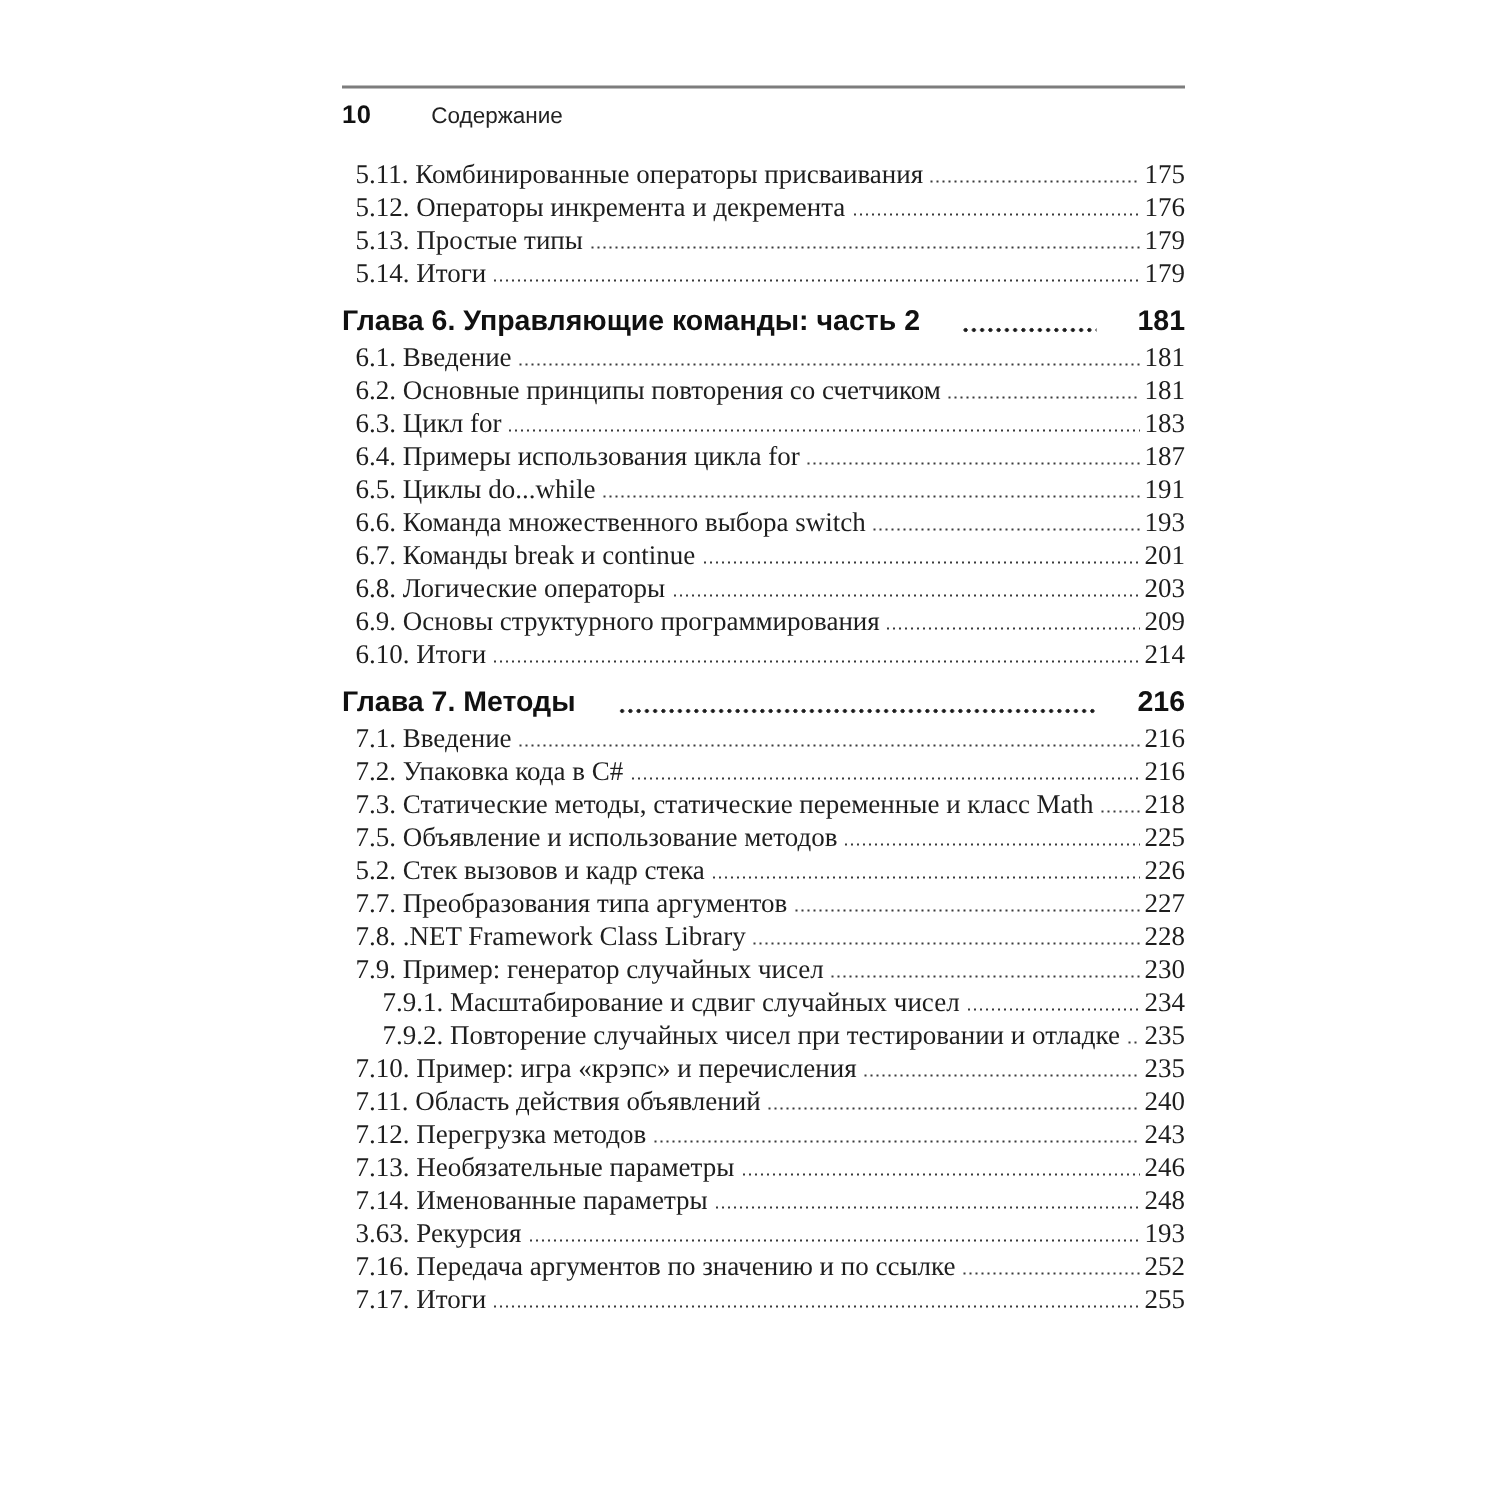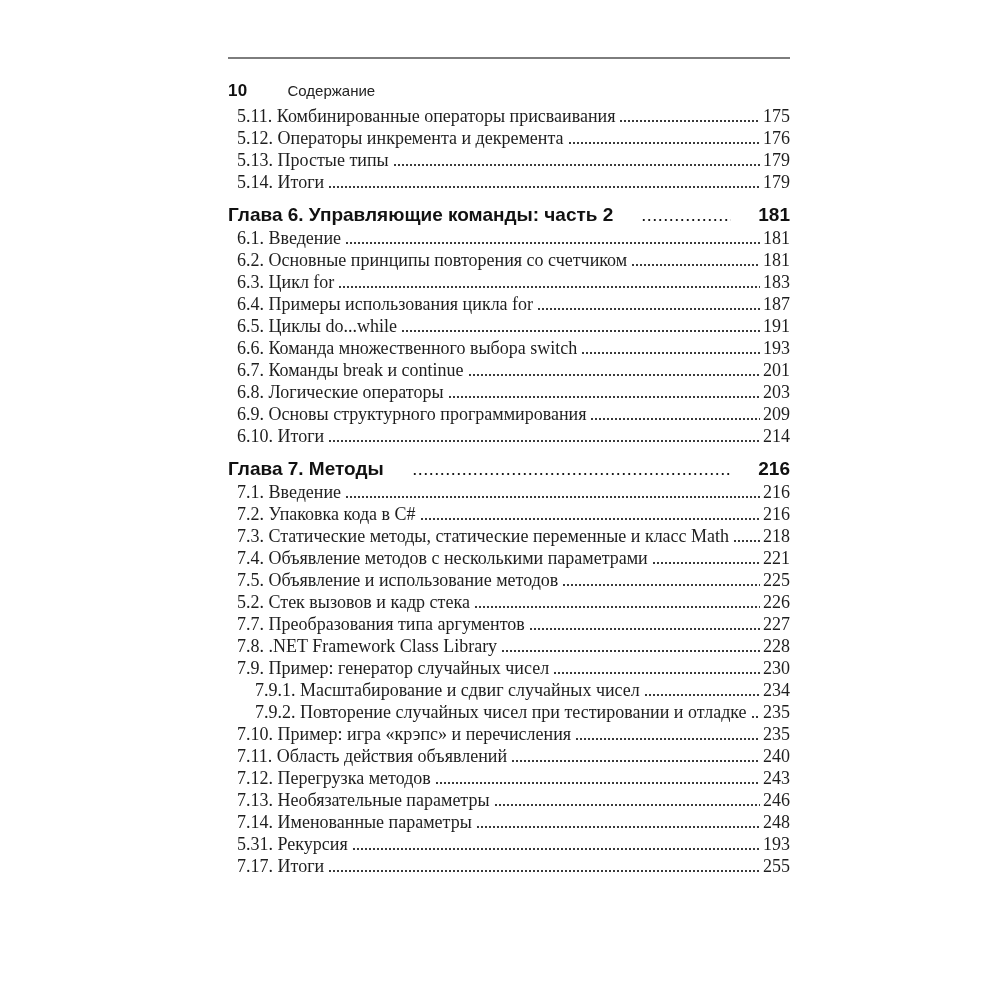--- a/index.html
+++ b/index.html
@@ -28,21 +28,20 @@
     padding-top: 8px;
     display: flex;
     align-items: baseline;
     font-family: "Liberation Sans", sans-serif;
   }
   .folio {
     font-size: 17px;
     font-weight: bold;
     color: #111;
     letter-spacing: 0.3px;
-    margin-top: 14px;
   }
   .running-title {
     font-size: 15px;
     color: #222;
     margin-left: 40px;
   }
   
   .toc {
     position: absolute;
     left: 228px;
@@ -195,25 +194,20 @@
       <span class="label">7.2. Упаковка кода в C#</span>
       <span class="dots"></span>
       <span class="pageno">216</span>
     </div>
       <div class="toc-row entry">
       <span class="label">7.3. Статические методы, статические переменные и класс Math</span>
       <span class="dots"></span>
       <span class="pageno">218</span>
     </div>
       <div class="toc-row entry">
-      <span class="label">7.4. Объявление методов с несколькими параметрами</span>
-      <span class="dots"></span>
-      <span class="pageno">221</span>
-    </div>
-      <div class="toc-row entry">
       <span class="label">7.5. Объявление и использование методов</span>
       <span class="dots"></span>
       <span class="pageno">225</span>
     </div>
       <div class="toc-row entry">
       <span class="label">5.2. Стек вызовов и кадр стека</span>
       <span class="dots"></span>
       <span class="pageno">226</span>
     </div>
       <div class="toc-row entry">
@@ -260,24 +254,29 @@
       <span class="label">7.13. Необязательные параметры</span>
       <span class="dots"></span>
       <span class="pageno">246</span>
     </div>
       <div class="toc-row entry">
       <span class="label">7.14. Именованные параметры</span>
       <span class="dots"></span>
       <span class="pageno">248</span>
     </div>
       <div class="toc-row entry">
-      <span class="label">5.31. Рекурсия</span>
+      <span class="label">3.63. Рекурсия</span>
       <span class="dots"></span>
       <span class="pageno">193</span>
     </div>
       <div class="toc-row entry">
+      <span class="label">7.16. Передача аргументов по значению и по ссылке</span>
+      <span class="dots"></span>
+      <span class="pageno">252</span>
+    </div>
+      <div class="toc-row entry">
       <span class="label">7.17. Итоги</span>
       <span class="dots"></span>
       <span class="pageno">255</span>
     </div>
     </div>
 
 </div>
 
 </body></html>

